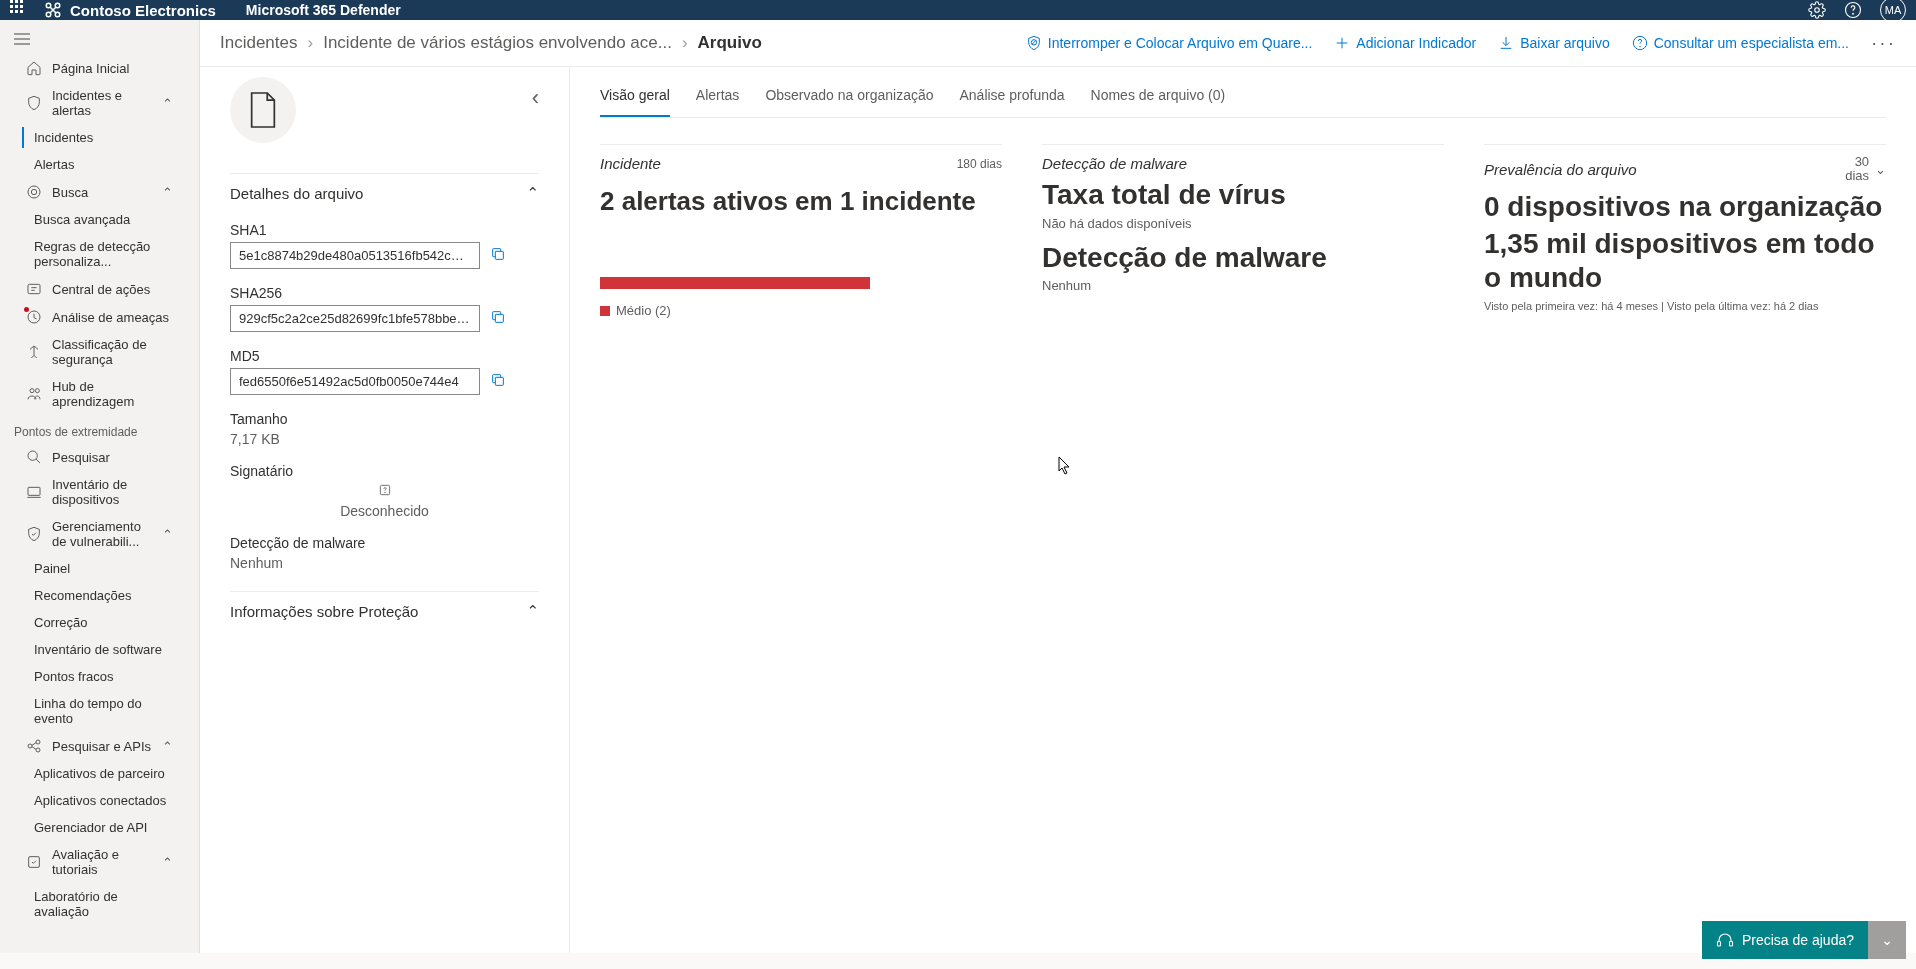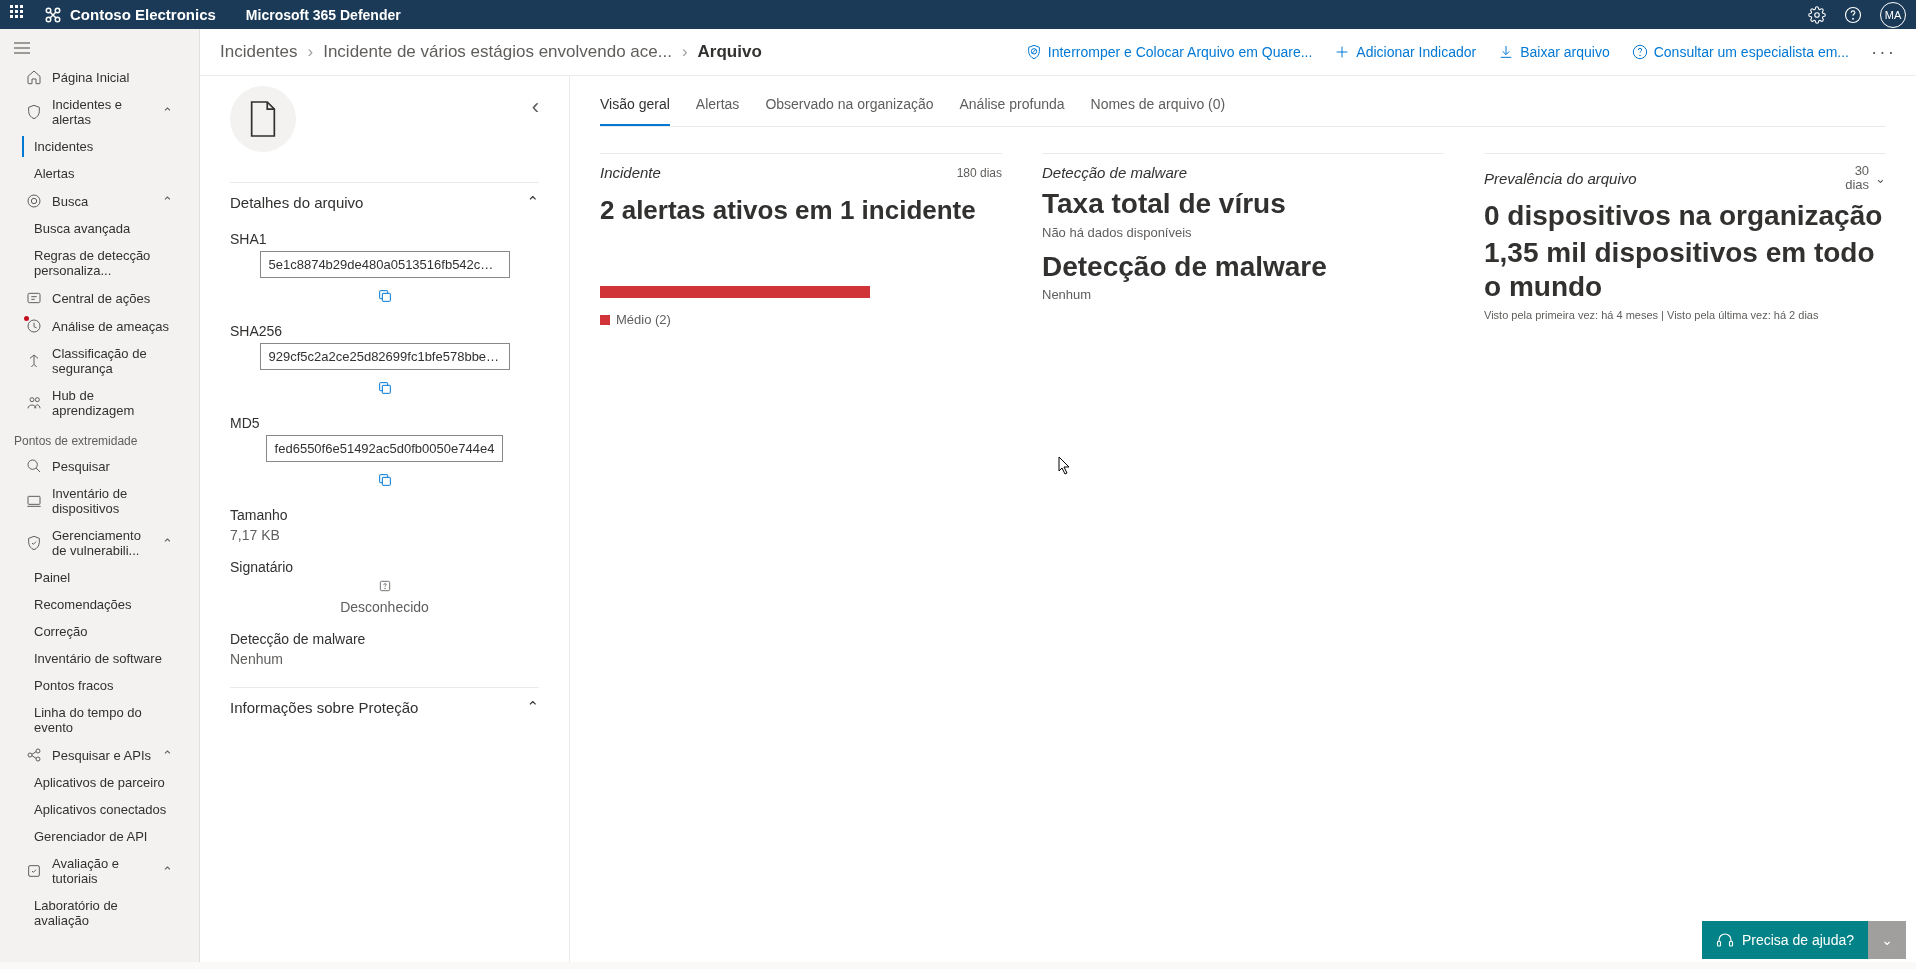--- a/index.html
+++ b/index.html
@@ -1,18 +1,18 @@
 <!DOCTYPE html>
 <html><head>
 <meta charset="utf-8">
 <style>
   * { box-sizing: border-box; margin: 0; padding: 0; font-family: "Segoe UI", sans-serif; }
   html, body { height: 100%; width: 100%; background: #faf9f8; color: #323130; font-size: 14px; }
   
-  .topbar { height: 29px; background: #1b3a57; color: #fff; display: flex; align-items: center; padding: 0 10px; }
+  .topbar { height: 20px; background: #1b3a57; color: #fff; display: flex; align-items: center; padding: 0 10px; }
   .topbar .waffle { width: 20px; height: 20px; display: grid; grid-template-columns: repeat(3,3px); grid-template-rows: repeat(3,3px); gap: 2px; cursor: pointer; }
   .topbar .waffle span { background: #fff; }
   .topbar .brand { display: flex; align-items: center; gap: 8px; margin-left: 14px; }
   .topbar .brand-text { font-weight: 600; font-size: 15px; }
   .topbar .product { margin-left: 30px; font-size: 14px; font-weight: bold; }
   .topbar .right { margin-left: auto; display: flex; align-items: center; gap: 18px; }
   .topbar .avatar { width: 26px; height: 26px; border-radius: 50%; border: 1px solid #fff; display: flex; align-items: center; justify-content: center; font-size: 11px; }
   .topbar .icon { width: 18px; height: 18px; cursor: pointer; }
   
   .layout { display: flex; height: calc(100% - 36px); }
@@ -40,21 +40,21 @@
   .content { flex: 1; display: flex; overflow: hidden; }
   
   .details-pane { width: 370px; border-right: 1px solid #edebe9; padding: 10px 30px 20px 30px; overflow-y: auto; }
   .details-pane .header-row { display: flex; align-items: flex-start; gap: 14px; margin-bottom: 30px; }
   .file-icon-circle { width: 66px; height: 66px; border-radius: 50%; background: #f3f2f1; display: flex; align-items: center; justify-content: center; }
   .collapse-pane { margin-left: auto; cursor: pointer; color: #605e5c; font-size: 22px; padding-top: 8px; }
   .section-header { display: flex; align-items: center; justify-content: space-between; font-size: 15px; color: #323130; padding: 10px 0; border-top: 1px solid #edebe9; cursor: pointer; }
   .section-header:first-of-type { border-top: 1px solid #edebe9; }
   .field { margin: 10px 0 16px; }
   .field-label { font-size: 14px; color: #323130; margin-bottom: 4px; }
-  .field-row { display: flex; align-items: center; gap: 10px; flex-direction: column; }
+  .field-row { display: flex; align-items: center; gap: 10px; }
   .field-input { flex: 1; padding: 5px 8px; border: 1px solid #8a8886; font-size: 13px; color: #323130; background: #fff; overflow: hidden; text-overflow: ellipsis; white-space: nowrap; max-width: 250px; }
   .copy-btn { cursor: pointer; color: #0078d4; }
   .field-value { font-size: 14px; color: #605e5c; margin-top: 2px; }
   .signer-row { display: flex; align-items: center; gap: 6px; color: #605e5c; flex-direction: column; }
   
   .overview-pane { flex: 1; padding: 10px 30px 20px; overflow-y: auto; }
   .tabs { display: flex; gap: 26px; border-bottom: 1px solid #edebe9; margin-bottom: 26px; }
   .tab { padding: 10px 0 12px; font-size: 14px; color: #605e5c; cursor: pointer; border-bottom: 2px solid transparent; }
   .tab.active { color: #323130; border-bottom-color: #0078d4; }
   

